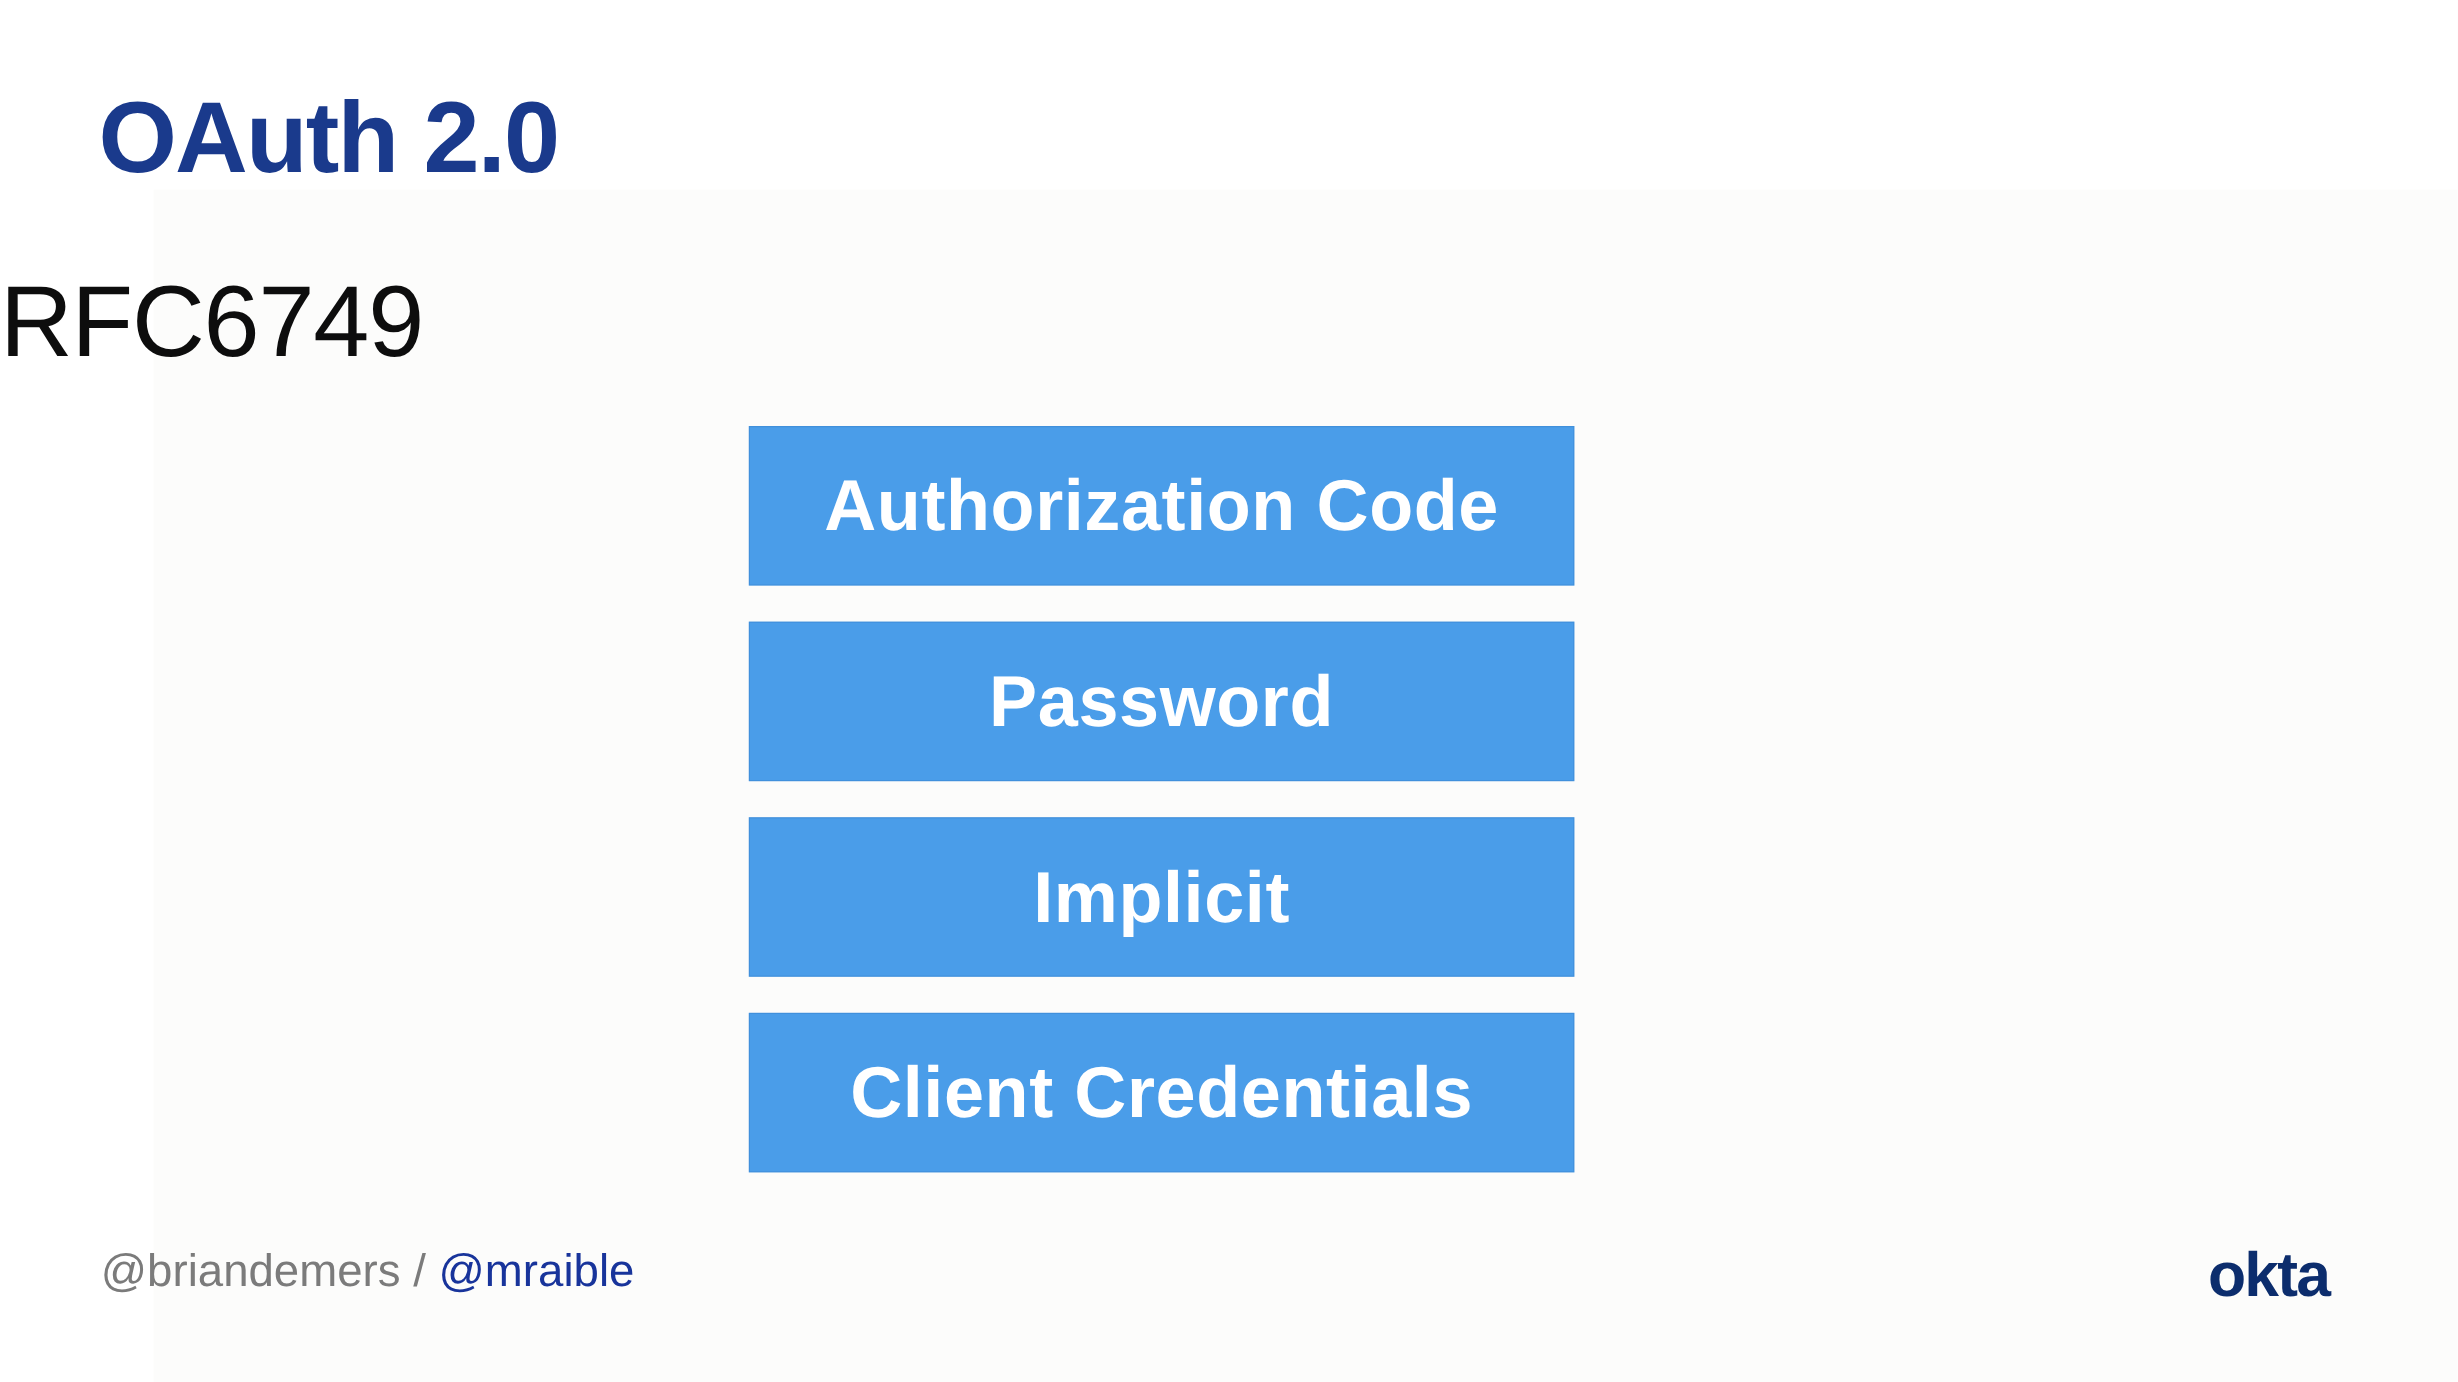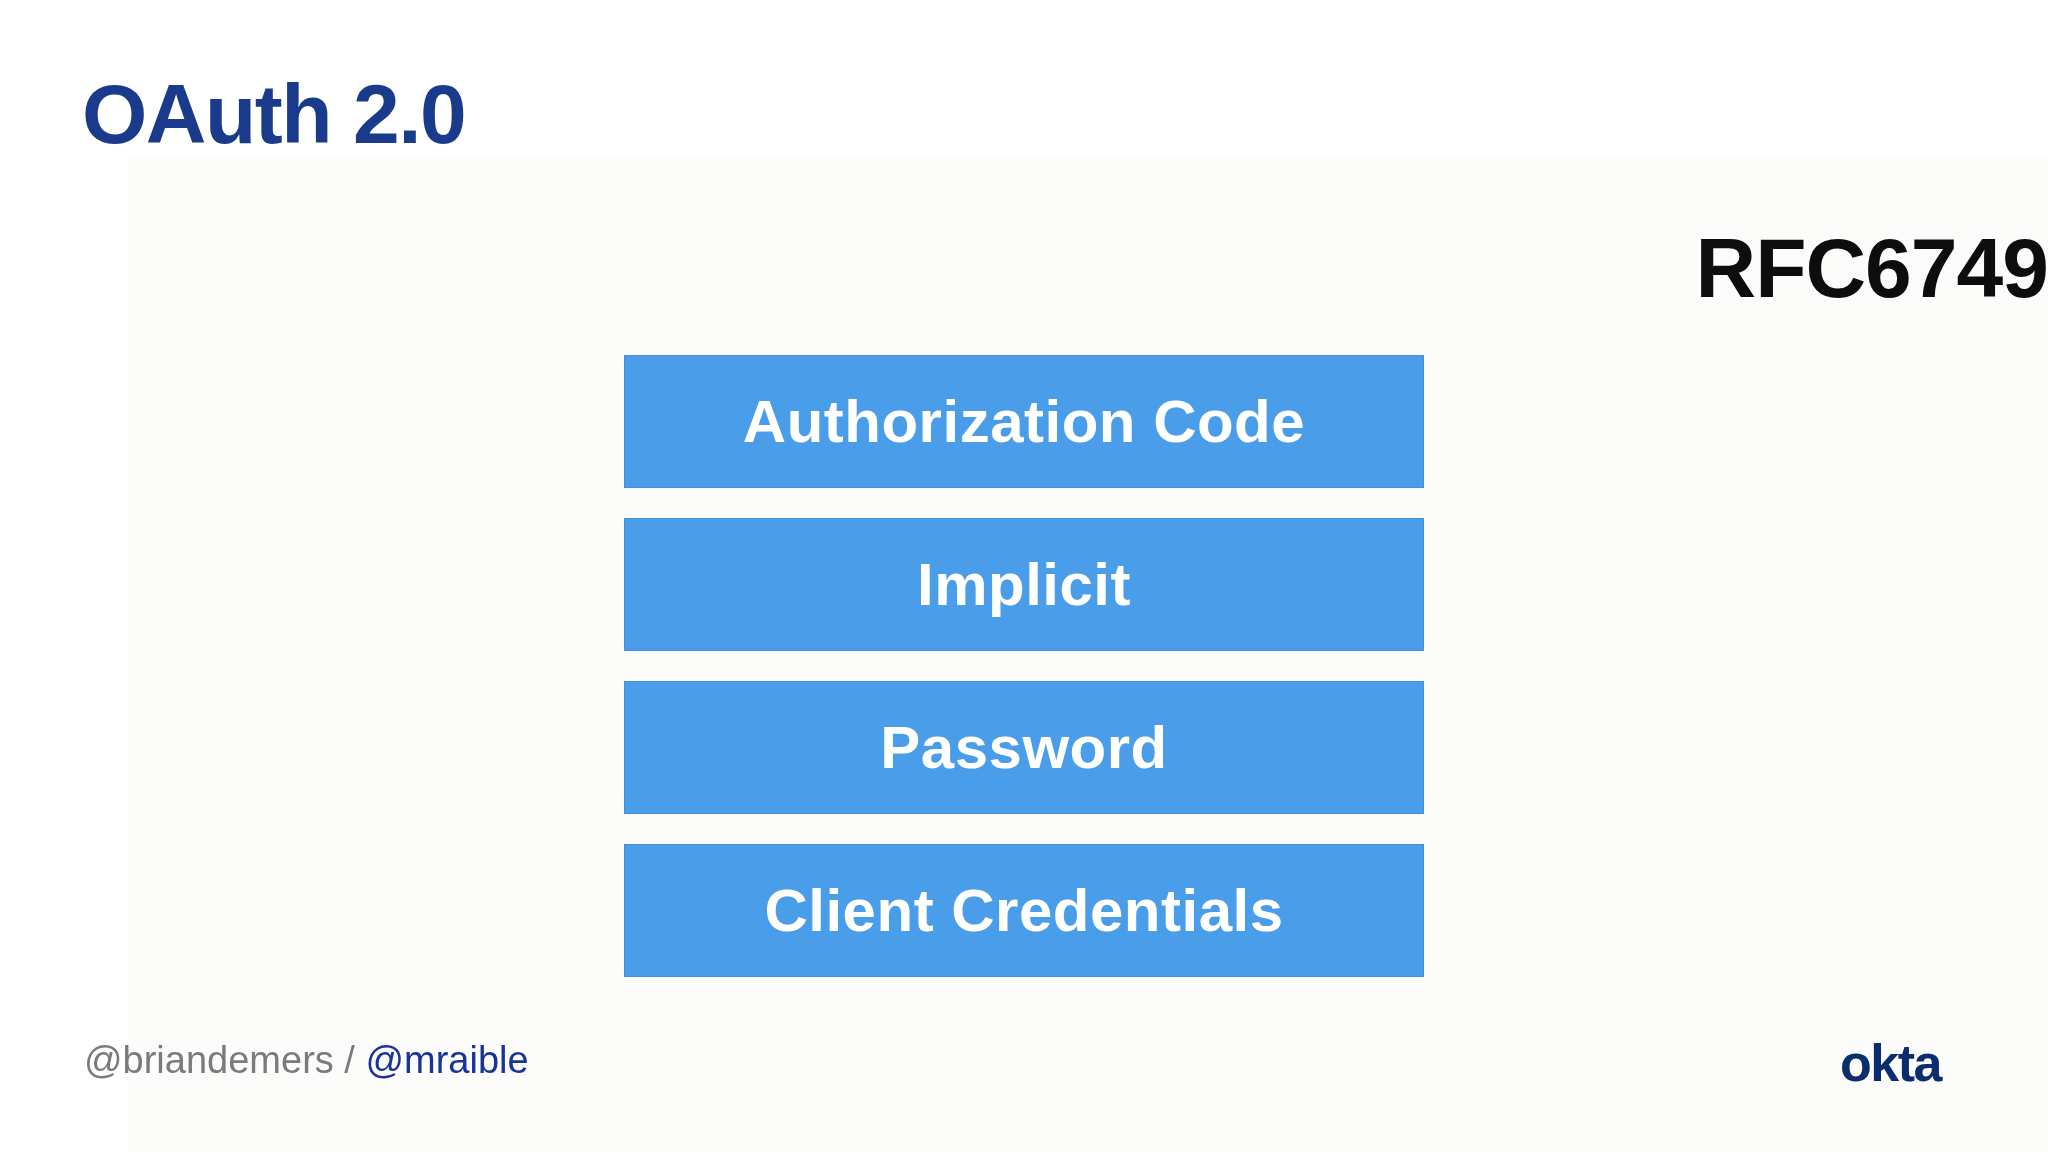--- a/index.html
+++ b/index.html
@@ -31,32 +31,32 @@
     font-weight: 700;
     letter-spacing: -1.5px;
     color: var(--title, #1a3a8c);
     white-space: nowrap;
   }
   .rfc-heading {
     position: absolute;
     left: 0;
     width: 100%;
     top: 226px;
-    text-align: right;
+    text-align: left;
     font-size: 84px;
     line-height: 1;
-    font-weight: 700;
+    font-weight: 400;
     letter-spacing: -1px;
     color: var(--heading_text, #0d0d0d);
   }
   .grant-stack {
     position: absolute;
     left: 624px;
     top: 355px;
-    width: 800px;
+    width: 688px;
   }
   .grant-bar {
     height: 133px;
     margin-bottom: 30px;
     background: var(--bar_fill, #4a9de9);
     border: 1px solid rgba(20, 90, 160, 0.18);
     box-sizing: border-box;
     display: flex;
     align-items: center;
     justify-content: center;
@@ -99,24 +99,24 @@
 
 <div class="slide-title">OAuth 2.0</div>
 
 <div class="rfc-heading">RFC6749</div>
 
 <div class="grant-stack">
   <div class="grant-bar">
     <span class="grant-bar-label">Authorization Code</span>
   </div>
   <div class="grant-bar">
-    <span class="grant-bar-label">Implicit</span>
+    <span class="grant-bar-label">Password</span>
   </div>
   <div class="grant-bar">
-    <span class="grant-bar-label">Password</span>
+    <span class="grant-bar-label">Implicit</span>
   </div>
   <div class="grant-bar">
     <span class="grant-bar-label">Client Credentials</span>
   </div>
 </div>
 
 <div class="footer-handles">
   <span>@briandemers</span><span> / </span><span class="handle-secondary">@mraible</span>
 </div>
 

